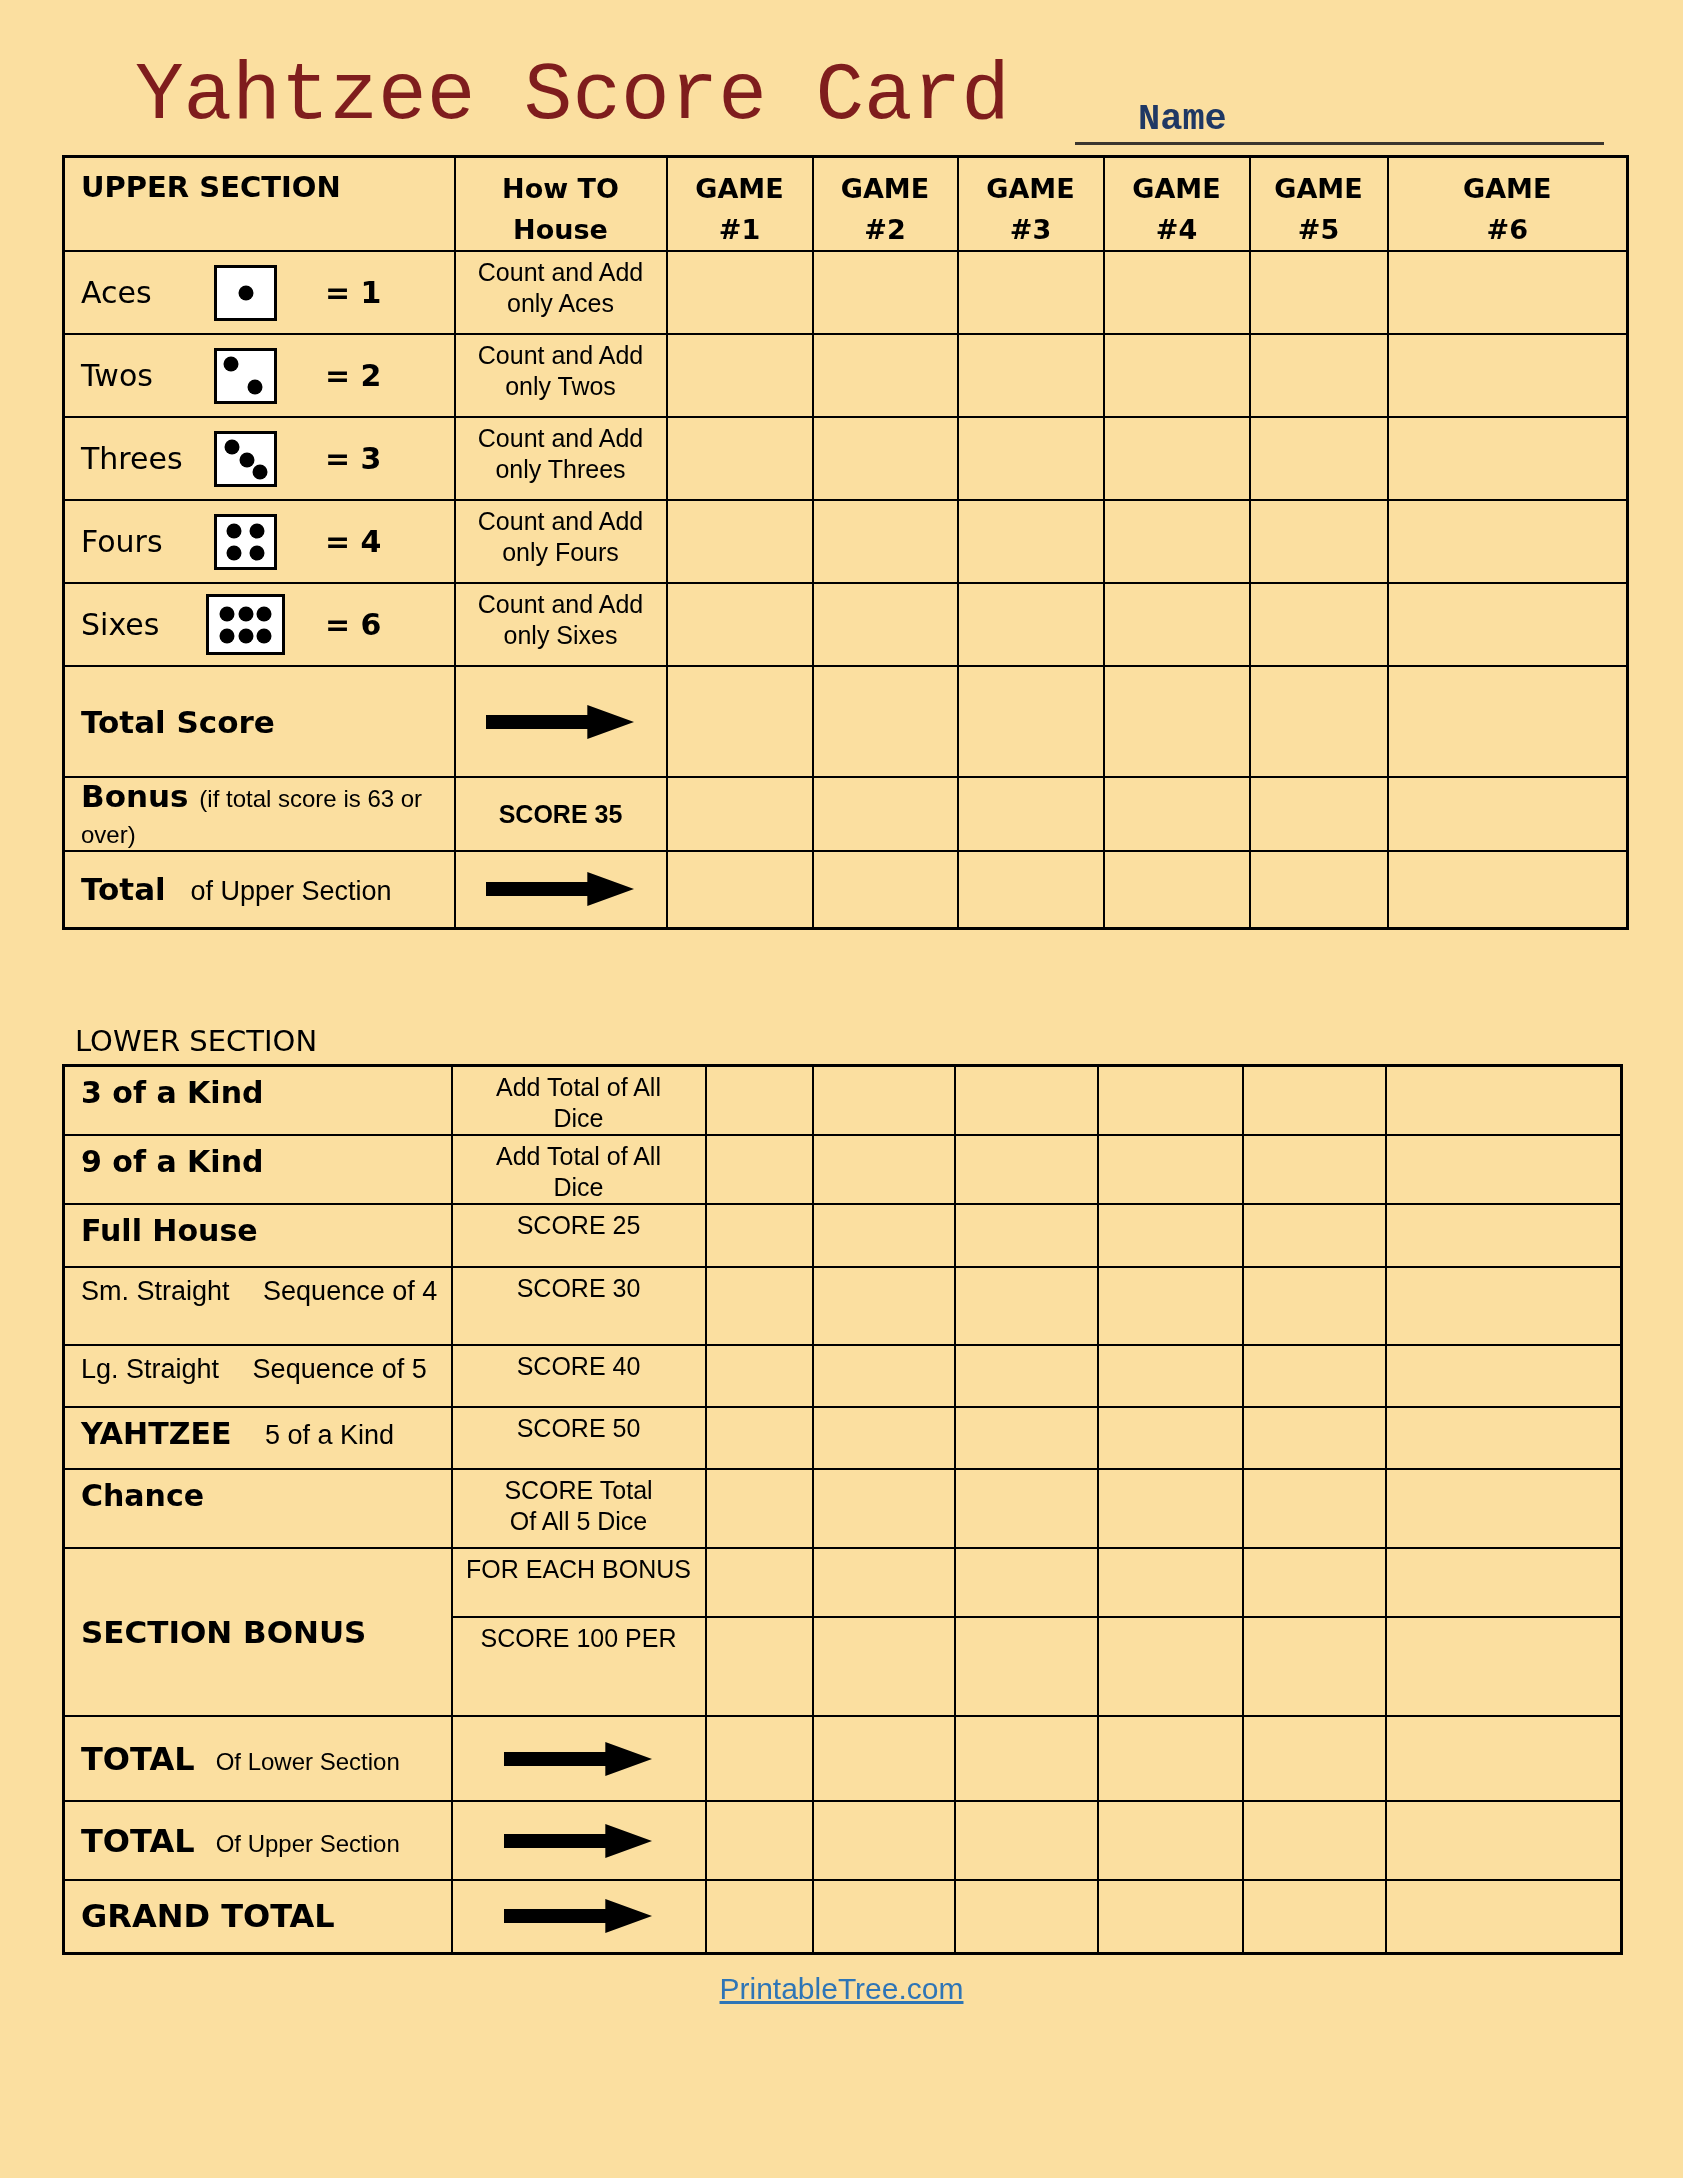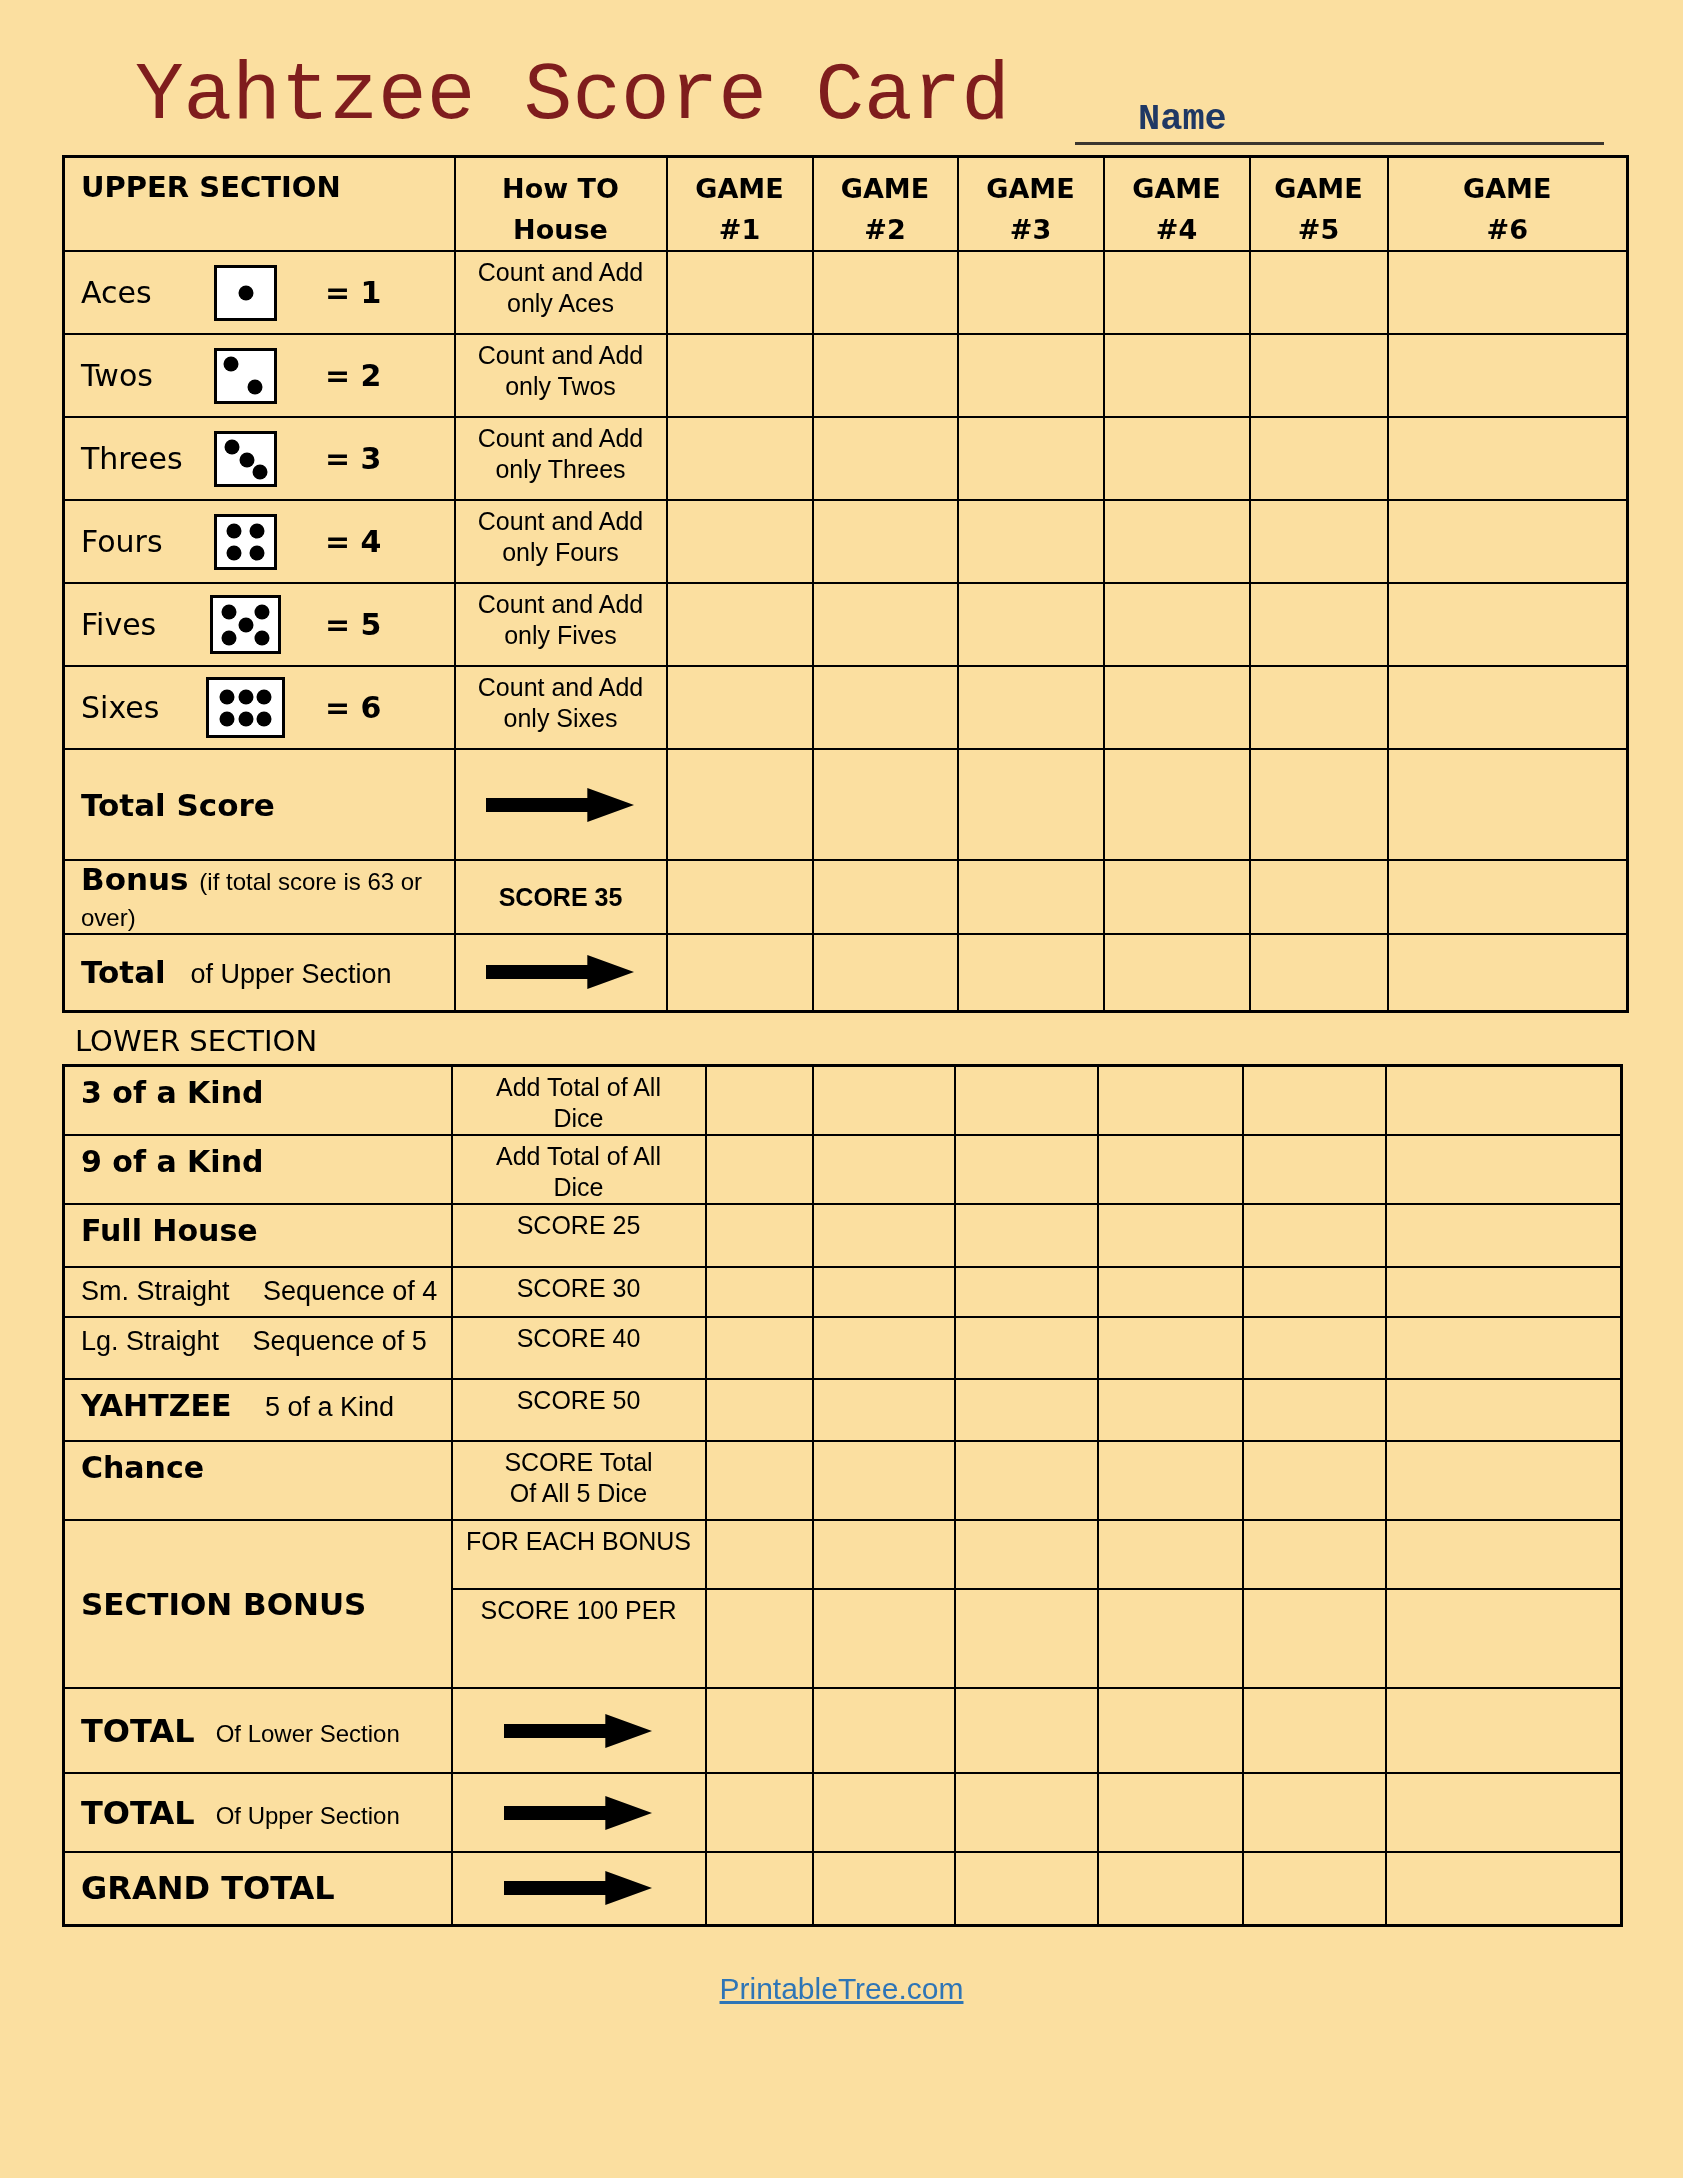--- a/index.html
+++ b/index.html
@@ -262,47 +262,20 @@
         <div>only Fours</div>
       </td>
       <td></td>
           <td></td>
           <td></td>
           <td></td>
           <td></td>
           <td></td>
     </tr>
 
-    <tr style="height:83px">
-      <td class="label-cell">
-        <div class="row-flex">
-          <span class="lbl">Fives</span>
-          <span class="die-slot">
-                <span class="die d5">
-                  <i class="pip"></i>
-                  <i class="pip"></i>
-                  <i class="pip"></i>
-                  <i class="pip"></i>
-                  <i class="pip"></i>
-                </span>
-              </span>
-          <span class="equals">= 5</span>
-        </div>
-      </td>
-      <td class="how-cell">
-        <div>Count and Add</div>
-        <div>only Fives</div>
-      </td>
-      <td></td>
-          <td></td>
-          <td></td>
-          <td></td>
-          <td></td>
-          <td></td>
-    </tr>
 
     <tr style="height:83px">
       <td class="label-cell">
         <div class="row-flex">
           <span class="lbl">Sixes</span>
           <span class="die-slot">
                 <span class="die d6">
                   <i class="pip"></i>
                   <i class="pip"></i>
                   <i class="pip"></i>
@@ -430,21 +403,21 @@
         <div>SCORE 25</div>
       </td>
       <td></td>
           <td></td>
           <td></td>
           <td></td>
           <td></td>
           <td></td>
     </tr>
 
-    <tr style="height:50px">
+    <tr style="height:78px">
       <td class="low-label">
         <span>Sm. Straight</span>
         <span class="n">Sequence of 4</span>
       </td>
       <td class="how-cell">
         <div>SCORE 30</div>
       </td>
       <td></td>
           <td></td>
           <td></td>

